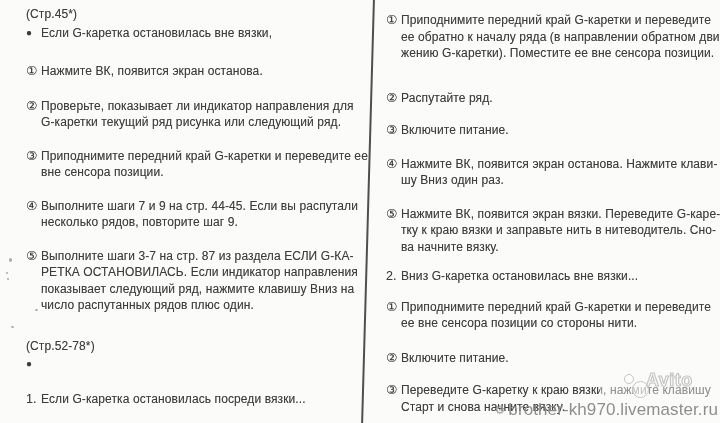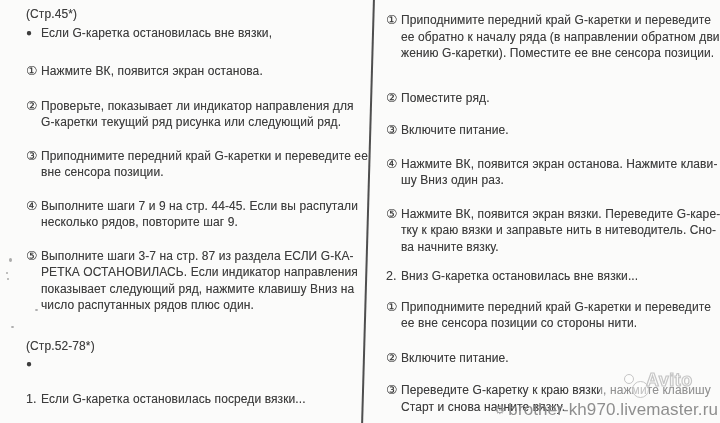--- a/index.html
+++ b/index.html
@@ -142,21 +142,21 @@
 
   <div class="col col-right">
     <div class="item mb28">
         <span class="marker">①</span>
         <span class="text">Приподнимите передний край G-каретки и переведите
 ее обратно к началу ряда (в направлении обратном дви-
 жению G-каретки). Поместите ее вне сенсора позиции.</span>
       </div>
     <div class="item mb16">
         <span class="marker">②</span>
-        <span class="text">Поместите ряд.</span>
+        <span class="text">Распутайте ряд.</span>
       </div>
     <div class="item mb17">
         <span class="marker">③</span>
         <span class="text">Включите питание.</span>
       </div>
     <div class="item mb17">
         <span class="marker">④</span>
         <span class="text">Нажмите ВК, появится экран останова. Нажмите клави-
 шу Вниз один раз.</span>
       </div>

